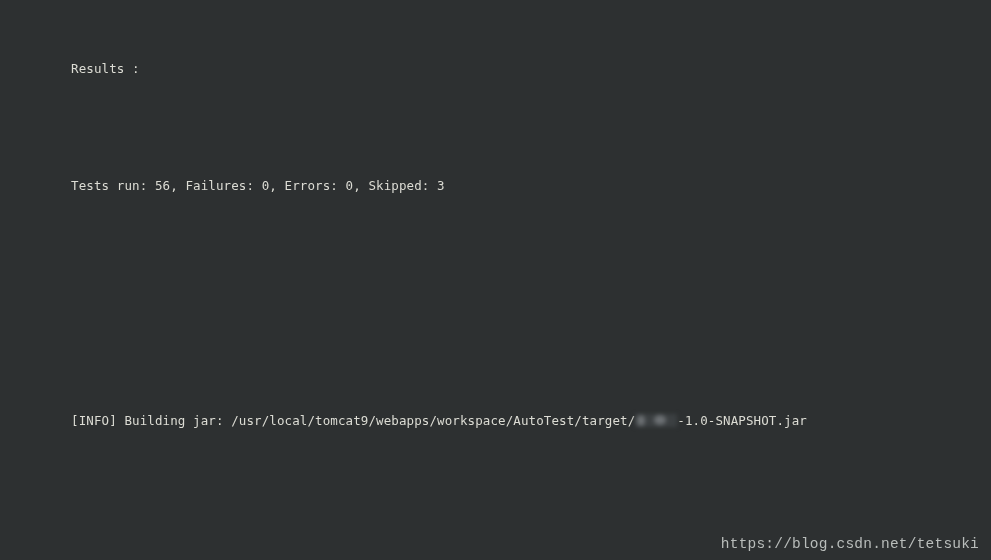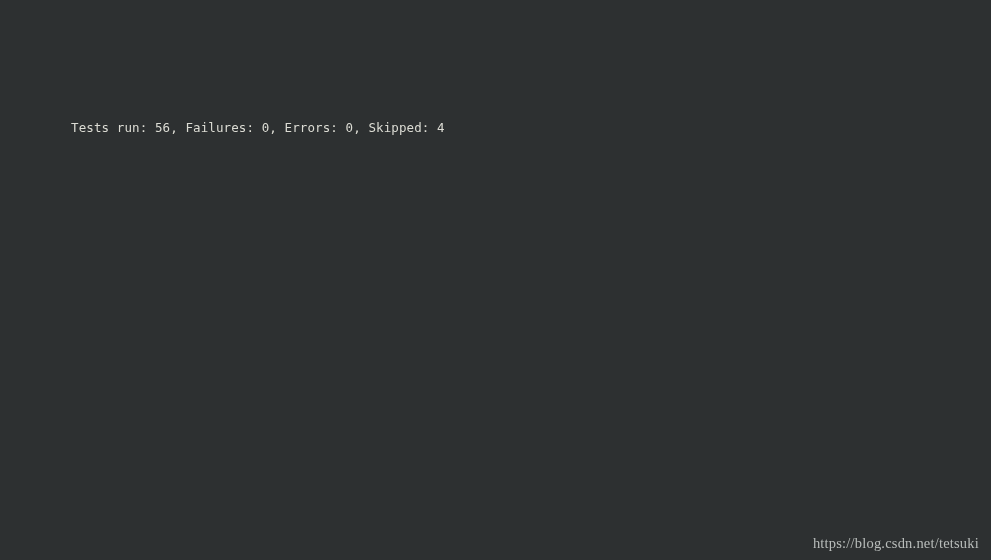--- a/index.html
+++ b/index.html
@@ -56,37 +56,39 @@
     background: #6c7073;
     border-radius: 50%;
   }
 
   
   #watermark {
     position: absolute;
     right: 12px;
     bottom: 8px;
     color: #b9bdbb;
-    font-family: Liberation Serif, serif;
+    font-family: Liberation Mono, monospace;
     font-size: 14.5px;
     letter-spacing: 0.2px;
   }
 </style>
 </head>
 <body>
 
 <div id="console">
 
+  <span class="line">Results :</span>
   <span class="line blank">&nbsp;</span>
-  <span class="line">Tests run: 56, Failures: 0, Errors: 0, Skipped: 4</span>
+  <span class="line">Tests run: 56, Failures: 0, Errors: 0, Skipped: 3</span>
   <span class="line blank">&nbsp;</span>
   <span class="line blank">&nbsp;</span>
 
 
 
+  <span class="line"><span>[INFO] Building jar: /usr/local/tomcat9/webapps/workspace/AutoTest/target/</span><span class="redact blur" style="width:42px;height:13px;"><i class="sm" style="width:8px;height:11px;left:2px;top:1px;"></i><i class="sm" style="width:12px;height:10px;left:19px;top:1px;"></i></span><span>-1.0-SNAPSHOT.jar</span></span>
 
   
 
   
 
   
   
 
   
 

